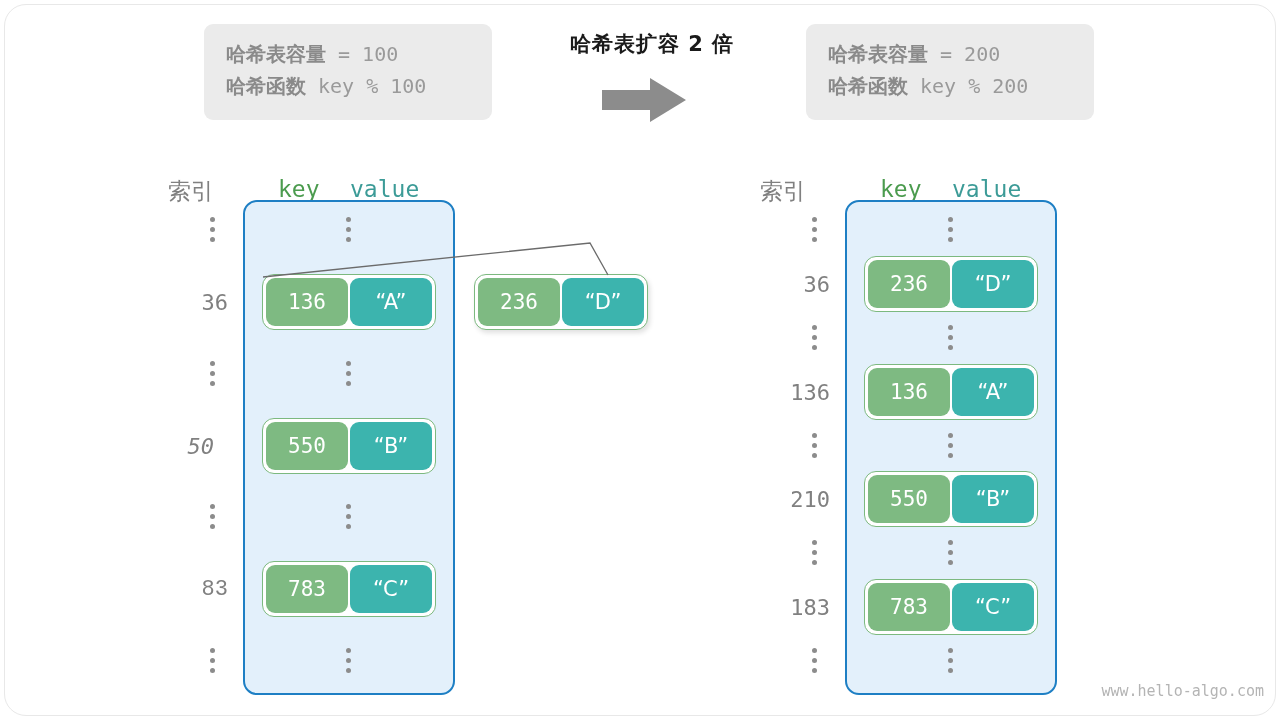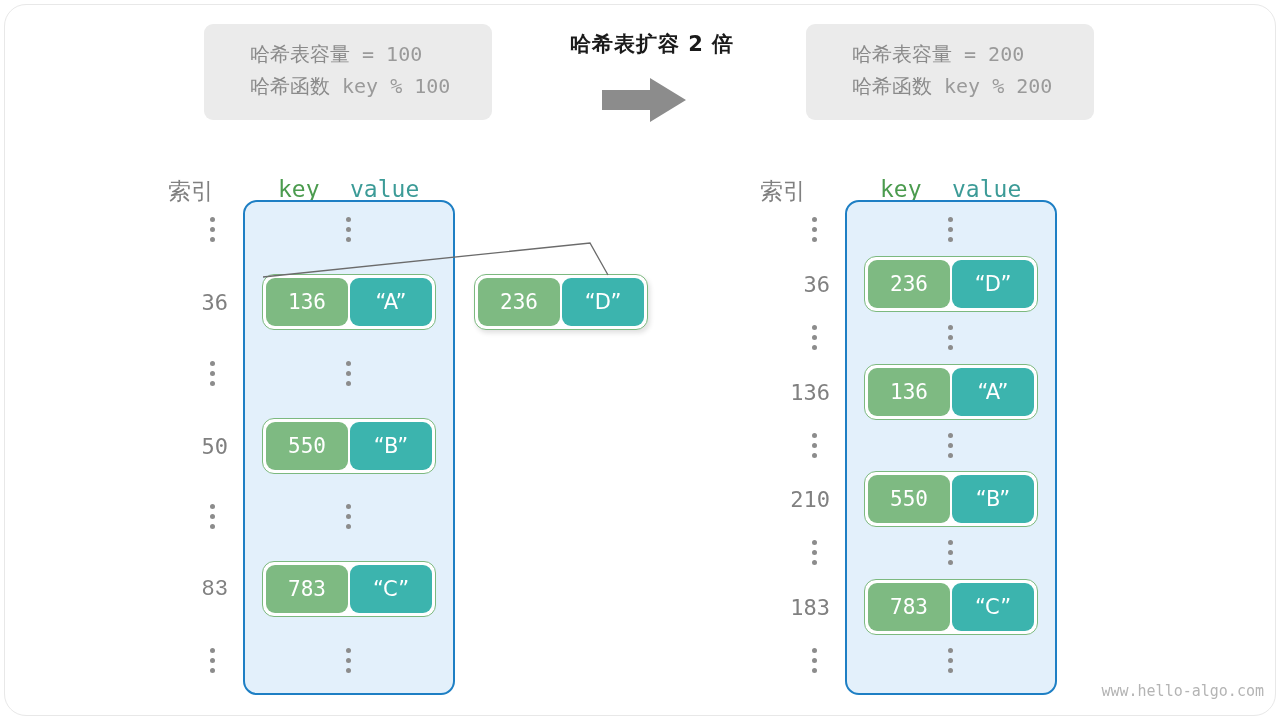--- a/index.html
+++ b/index.html
@@ -43,24 +43,23 @@
   }
   .info-line {
     font-family: "DejaVu Sans Mono", "Liberation Mono", monospace;
     font-size: 20px;
     line-height: 32px;
     color: #9a9a9a;
     white-space: pre;
   }
   .info-line b {
     font-family: "DejaVu Sans", "Liberation Sans", sans-serif;
-    font-weight: normal;
+    font-weight: bold;
     color: #8a8a8a;
     letter-spacing: 0px;
-    margin-left: 24px;
   }
   #info-left  { left: 204px;  top: 24px; width: 288px; height: 96px; }
   #info-right { left: 806px;  top: 24px; width: 288px; height: 96px; }
 
   
   #mid-caption {
     position: absolute;
     left: 512px;
     top: 30px;
     width: 280px;
@@ -251,21 +250,21 @@
           <i></i>
           <i></i>
           <i></i>
         </div>
       </div>
       <div class="vdots" style="left: 349px; top: 373.667px;">
         <i></i>
         <i></i>
         <i></i>
       </div>
-      <div class="index-label" style="left: 138px; top: 445.5px;">50</div>
+      <div class="index-label" style="left: 124px; top: 445.5px; font-style: italic;">50</div>
       <div class="kv-pair" style="left: 349px; top: 445.5px;">
         <div class="kv-cell kv-key">550</div>
         <div class="kv-cell kv-value">“B”</div>
       </div>
       <div class="index-label" style="left: 168px; top: 517.333px; width: 90px; text-align: center; height: 26px;">
         <div class="vdots" style="position: relative; left: 50%; top: 0px; transform: translateX(-50%);">
           <i></i>
           <i></i>
           <i></i>
         </div>

